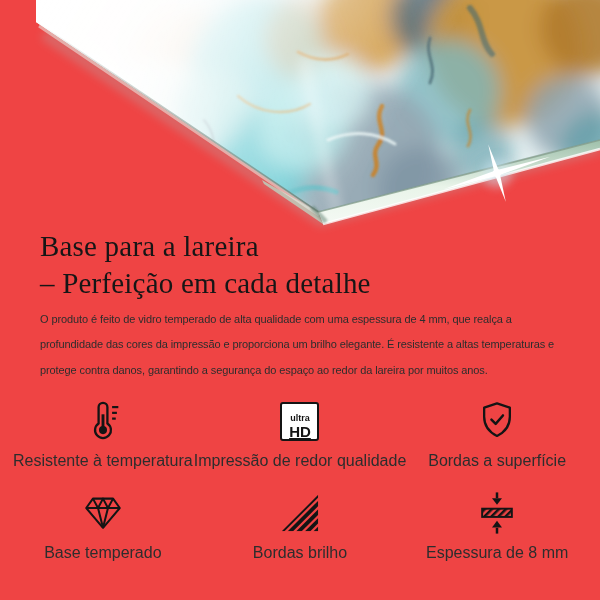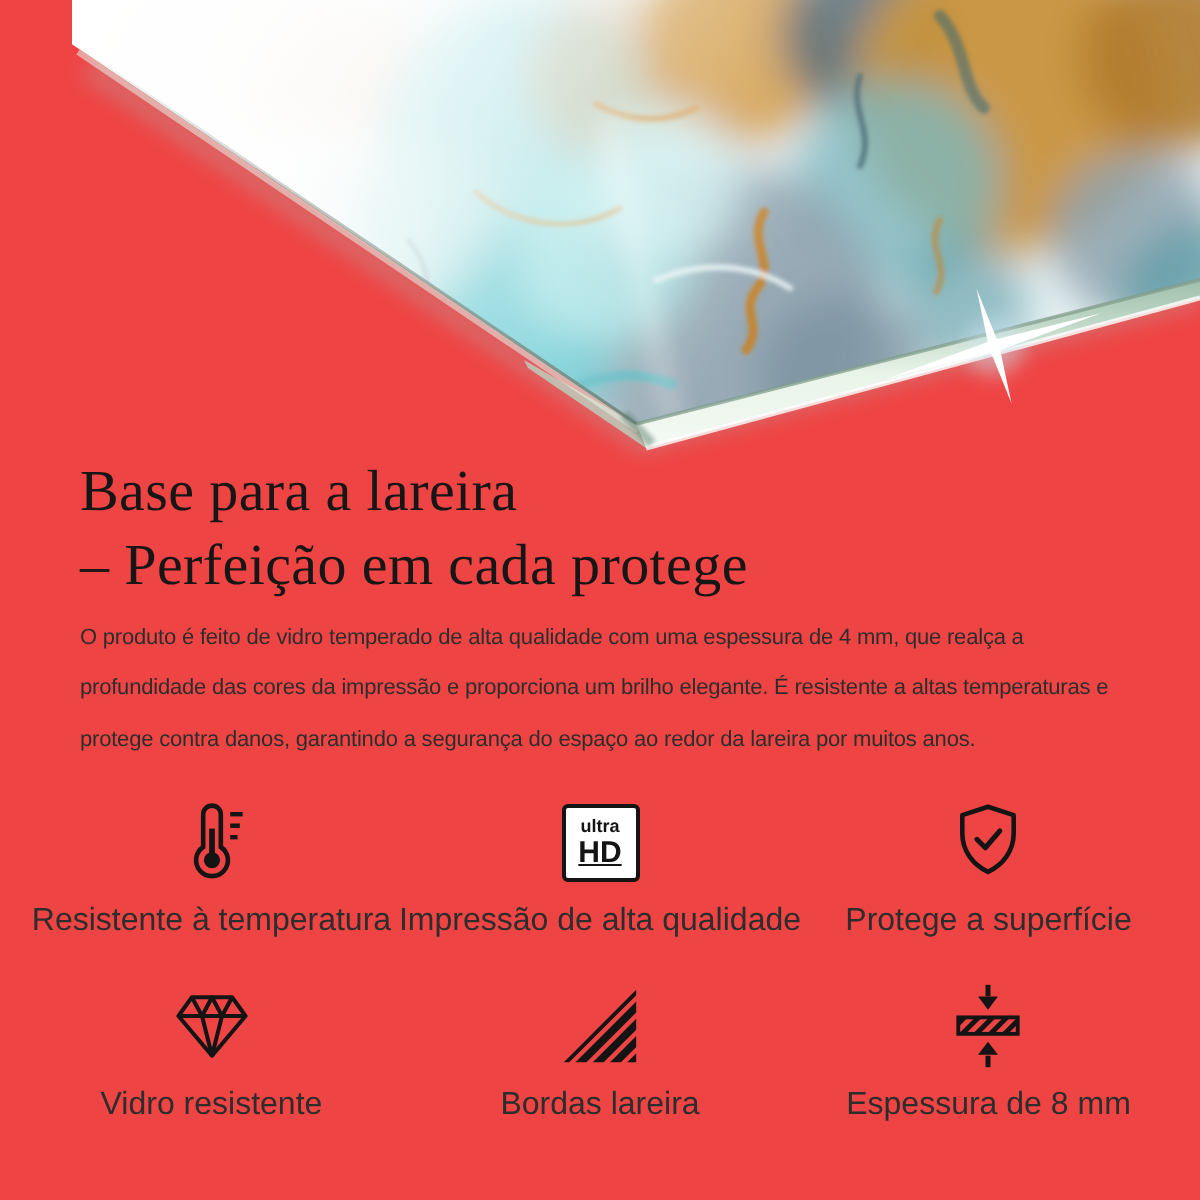--- a/index.html
+++ b/index.html
@@ -21,21 +21,21 @@
   }
   .features {
     position: absolute; left: 12px; top: 396px; width: 576px;
     display: grid; grid-template-columns: repeat(3, 1fr); row-gap: 18px;
   }
   .feature { display: flex; flex-direction: column; align-items: center; }
   .icon-wrap { height: 50px; display: flex; align-items: center; justify-content: center; }
   .flabel { margin-top: 6px; font-size: 16px; color: #2d2d2d; white-space: nowrap; }
   .uhd-box {
     width: 35px; height: 35px; border: 2.6px solid #141414; border-radius: 3px;
-    display: flex; flex-direction: column; align-items: center; justify-content: center;
+    display: flex; flex-direction: column; align-items: center; justify-content: flex-end;
     line-height: 1; background: #ffffff;
   }
   .uhd-top { font-size: 9px; font-weight: 700; color: #141414; }
   .uhd-bottom { font-size: 15px; font-weight: 800; color: #141414; margin-top: 1px; text-decoration: underline; }
   svg.feat { display: block; }
 </style>
 </head>
 <body>
 
 <div class="canvas">
@@ -126,21 +126,21 @@
         <circle r="15" fill="#cfe7f4" opacity="0.45" filter="url(#blurMed)"></circle>
         <polygon points="-56,0 0,-3 56,0 0,3" fill="#ffffff"></polygon>
         <polygon points="0,-30 2.6,0 0,30 -2.6,0" fill="#ffffff"></polygon>
         <circle r="4" fill="#ffffff"></circle>
       </g>
     </svg>
   </div>
 
   <h1 class="heading">
     <span>Base para a lareira</span>
-    <span>– Perfeição em cada protege</span>
+    <span>– Perfeição em cada detalhe</span>
   </h1>
 
   <p class="desc">O produto é feito de vidro temperado de alta qualidade com uma espessura de 4 mm, que realça a profundidade das cores da impressão e proporciona um brilho elegante. É resistente a altas temperaturas e protege contra danos, garantindo a segurança do espaço ao redor da lareira por muitos anos.</p>
 
   <div class="features">
 
     <div class="feature">
       <div class="icon-wrap">
         <svg class="feat" width="46" height="46" viewBox="0 0 48 48" fill="none" stroke="#141414">
           <path d="M19.4 26.6 L19.4 9.6 A4.6 4.6 0 0 1 28.6 9.6 L28.6 26.6 A8.3 8.3 0 1 1 19.4 26.6 Z" stroke-width="2.4"></path>
@@ -154,63 +154,63 @@
       <div class="flabel">Resistente à temperatura</div>
     </div>
 
     <div class="feature">
       <div class="icon-wrap">
         <div class="uhd-box">
           <span class="uhd-top">ultra</span>
           <span class="uhd-bottom">HD</span>
         </div>
       </div>
-      <div class="flabel">Impressão de alta qualidade</div>
+      <div class="flabel">Impressão de redor qualidade</div>
     </div>
 
     <div class="feature">
       <div class="icon-wrap">
         <svg class="feat" width="46" height="46" viewBox="0 0 48 48" fill="none" stroke="#141414" stroke-linejoin="round">
           <path d="M24 5.6 L37.4 10 L37.4 19.6 C37.4 28.8 31.8 35.8 24 39.6 C16.2 35.8 10.6 28.8 10.6 19.6 L10.6 10 Z" stroke-width="2.4"></path>
           <path d="M18.2 22.6 L22.6 27 L30.2 18.2" stroke-width="2.6" stroke-linecap="round"></path>
         </svg>
       </div>
-      <div class="flabel">Protege a superfície</div>
+      <div class="flabel">Bordas a superfície</div>
     </div>
 
     <div class="feature">
       <div class="icon-wrap">
         <svg class="feat" width="46" height="46" viewBox="0 0 48 48" fill="none" stroke="#141414" stroke-linejoin="round" stroke-width="2.1">
           <path d="M13.5 9 L34.5 9 L41.5 18.8 L24 39.5 L6.5 18.8 Z"></path>
           <path d="M6.5 18.8 L41.5 18.8"></path>
           <path d="M13.5 9 L18.8 18.8 L24 9 L29.2 18.8 L34.5 9"></path>
           <path d="M18.8 18.8 L24 39.5 M29.2 18.8 L24 39.5"></path>
         </svg>
       </div>
-      <div class="flabel">Vidro resistente</div>
+      <div class="flabel">Base temperado</div>
     </div>
 
     <div class="feature">
       <div class="icon-wrap">
         <svg class="feat" width="46" height="46" viewBox="0 0 48 48">
           <defs>
               <clipPath id="triClip">
                 <path d="M5 43 L43 43 L43 5 Z"></path>
               </clipPath>
             </defs>
           <g clip-path="url(#triClip)" stroke="#141414" stroke-width="4">
             <line x1="0" y1="48" x2="48" y2="0"></line>
             <line x1="9" y1="48" x2="48" y2="9"></line>
             <line x1="18" y1="48" x2="48" y2="18"></line>
             <line x1="27" y1="48" x2="48" y2="27"></line>
             <line x1="36" y1="48" x2="48" y2="36"></line>
           </g>
         </svg>
       </div>
-      <div class="flabel">Bordas lareira</div>
+      <div class="flabel">Bordas brilho</div>
     </div>
 
     <div class="feature">
       <div class="icon-wrap">
         <svg class="feat" width="46" height="46" viewBox="0 0 48 48">
           <defs>
             <pattern id="hatchP" width="5.2" height="5.2" patternUnits="userSpaceOnUse" patternTransform="rotate(45)">
               <rect width="2.6" height="5.2" fill="#141414"></rect>
             </pattern>
           </defs>

